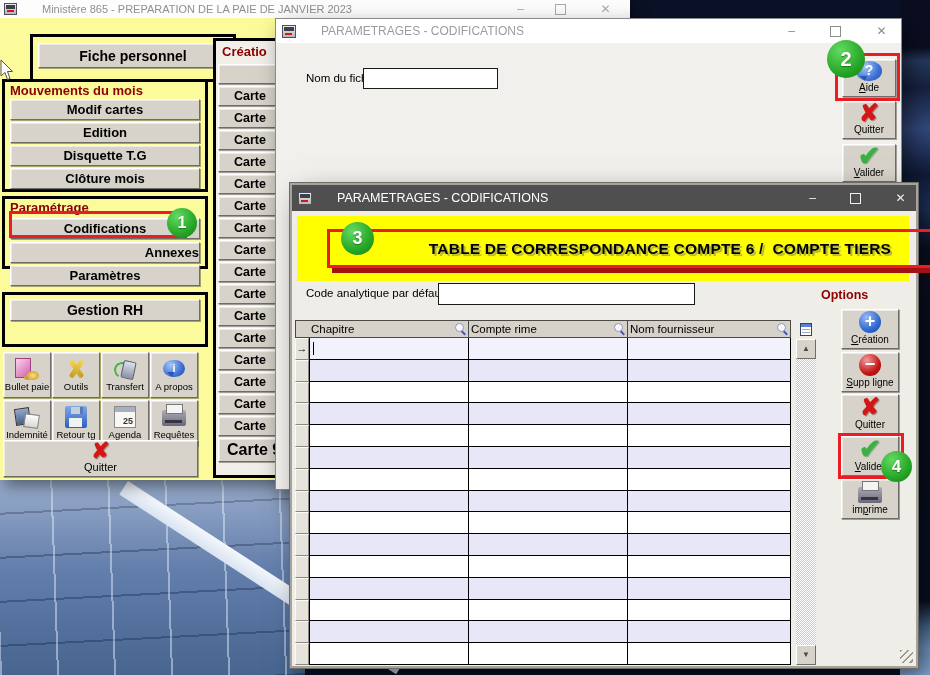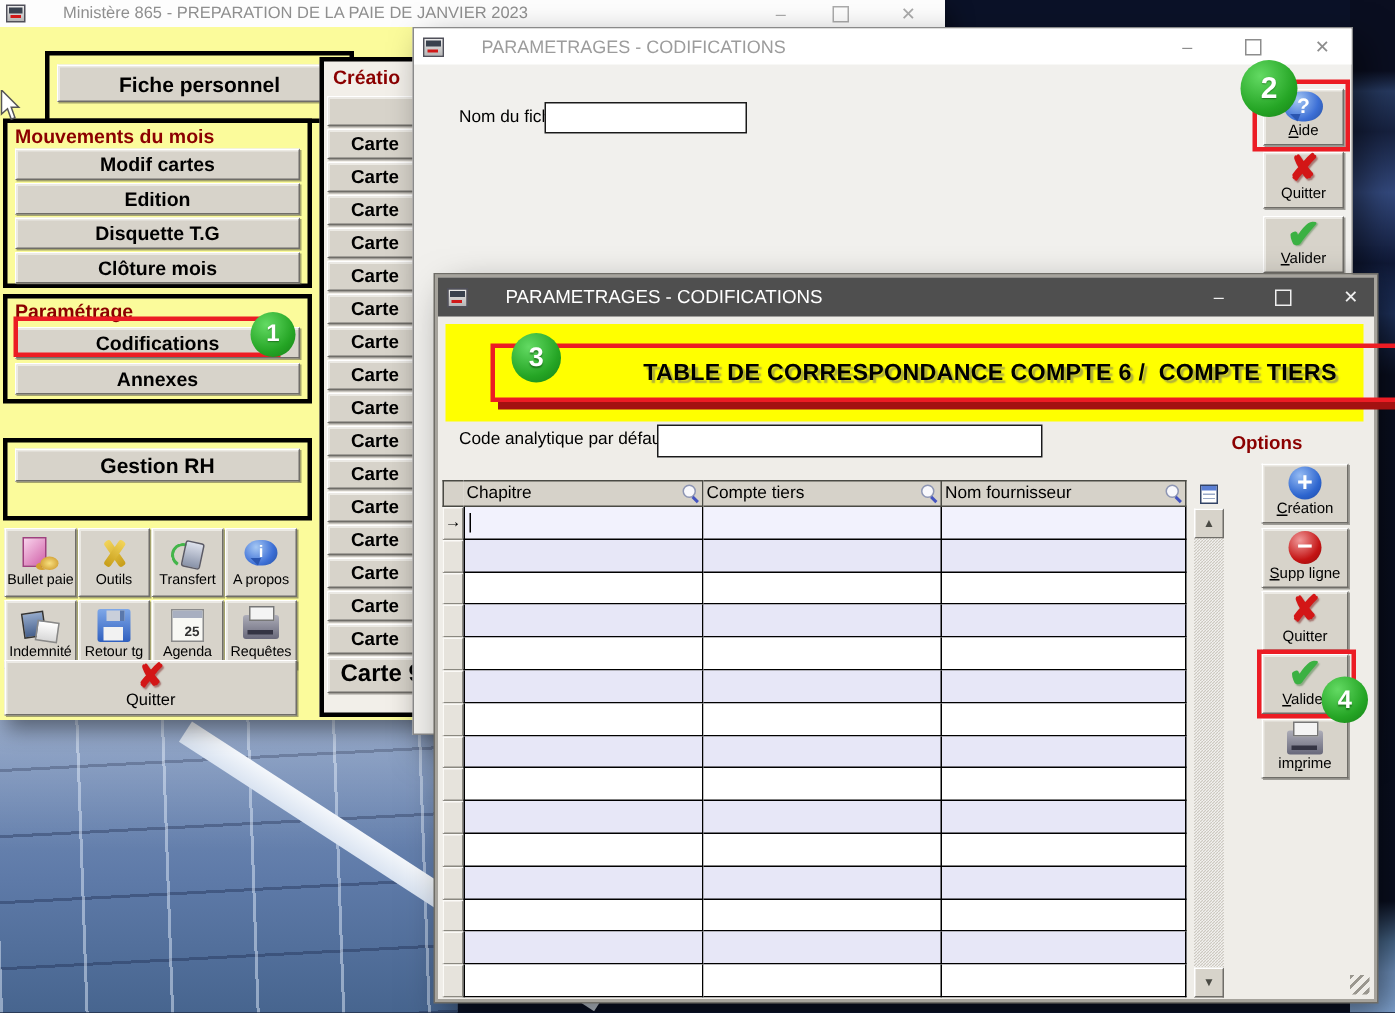--- a/index.html
+++ b/index.html
@@ -201,21 +201,22 @@
     <div class="grouptitle">Mouvements du mois</div>
     <div class="panel-btn btn3d" style="top:17px;">Modif cartes</div>
     <div class="panel-btn btn3d" style="top:40px;">Edition</div>
     <div class="panel-btn btn3d" style="top:63px;">Disquette T.G</div>
     <div class="panel-btn btn3d" style="top:86px;">Clôture mois</div>
   </div>
 
   <div class="groupbox" style="left:2px; top:196px; width:206px; height:73px;">
     <div class="grouptitle" style="text-decoration:underline;">Paramétrage</div>
     <div class="panel-btn btn3d" style="top:19px;">Codifications</div>
-    <div class="panel-btn btn3d" style="top:43px;">Annexes</div>
+    <div class="panel-btn btn3d" style="top:43px;text-align:right;">Annexes</div>
+    <div class="panel-btn btn3d" style="top:66px;">Paramètres</div>
   </div>
   <div class="anno-box" style="left:9px; top:211px; width:178px; height:27px;"></div>
   <div class="anno-circle" style="left:167px; top:208px; width:30px; height:30px; font-size:16px;">1</div>
 
   <div class="groupbox" style="left:2px; top:292px; width:206px; height:55px;">
     <div class="panel-btn btn3d" style="top:4px; height:22px; font-size:14px; line-height:21px;">Gestion RH</div>
   </div>
 
   <div>
     <div class="icon-grid-btn btn3d" style="left:3px; top:352px;">
@@ -359,21 +360,21 @@
   <input class="field-input" style="left: 146px; top: 98px; width: 257px; height: 22px;" value="">
 
   <div id="table-wrap">
     <div id="thead">
       <div class="hcorner"></div>
     <div class="hcell" style="width: 160px;">
           <span>Chapitre</span>
           <span class="magnifier"></span>
         </div>
         <div class="hcell" style="width: 159px;">
-          <span>Compte tiers</span>
+          <span>Compte rime</span>
           <span class="magnifier"></span>
         </div>
         <div class="hcell" style="width: 163px;">
           <span>Nom fournisseur</span>
           <span class="magnifier"></span>
         </div>
       </div>
     <div id="tbody">
         <div class="trow first" style="height: 21.8px;">
           <div class="selcell row-arrow"></div>

